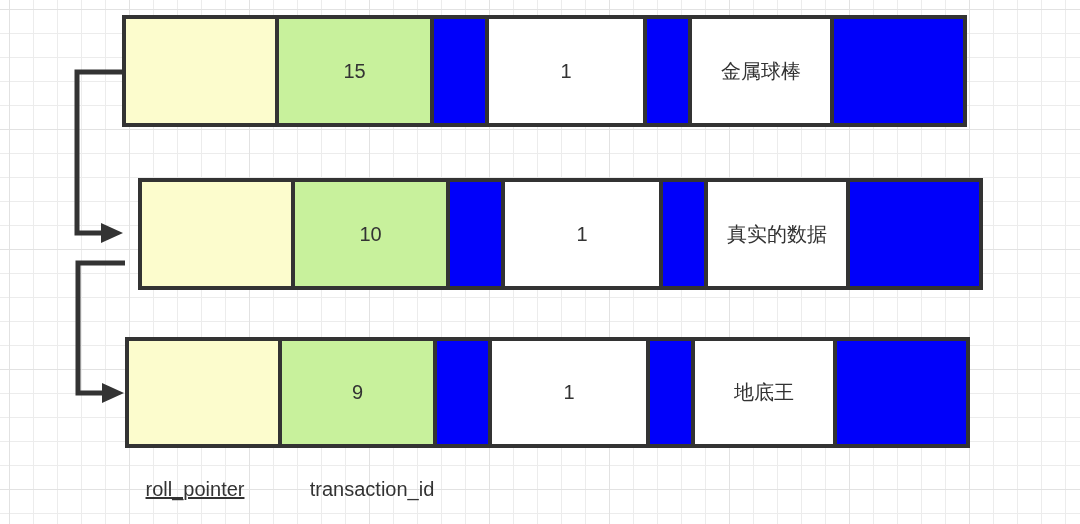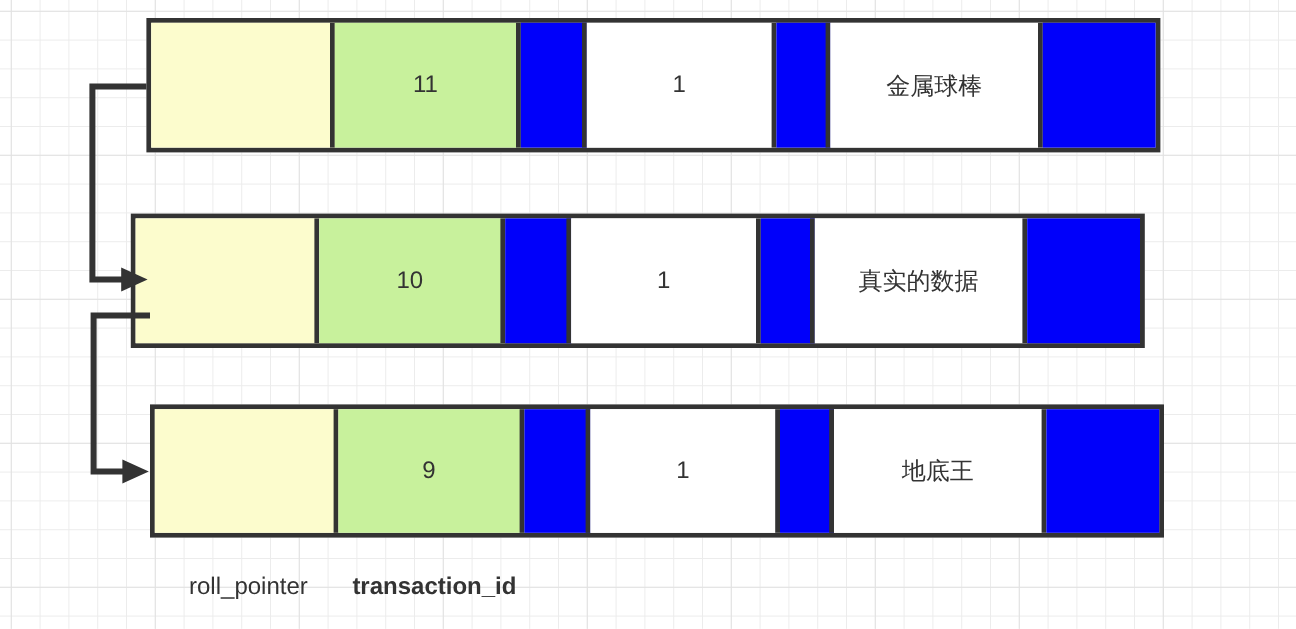--- a/index.html
+++ b/index.html
@@ -46,51 +46,51 @@
     justify-content: center;
     font-size: 20px;
     color: var(--text);
   }
   .seg:last-child { border-right: none; }
   .seg.c-yellow { background: var(--yellow); width: 153px; }
   .seg.c-green  { background: var(--green);  width: 155px; }
   .seg.c-blue-1 { background: var(--blue);   width: 55px;  }
   .seg.c-white-1{ background: #ffffff;       width: 158px; }
   .seg.c-blue-2 { background: var(--blue);   width: 45px;  }
-  .seg.c-white-2{ background: #ffffff;       width: 177px; }
+  .seg.c-white-2{ background: #ffffff;       width: 142px; }
   .seg.c-blue-3 { background: var(--blue);   flex: 1; }
   #row-0 { left: 122px; top: 15px;  }
-  #row-1 { left: 109px; top: 178px; }
+  #row-1 { left: 138px; top: 178px; }
   #row-2 { left: 125px; top: 337px; height: 111px; }
   .arrow-layer {
     position: absolute; inset: 0;
     width: 1080px; height: 524px;
     pointer-events: none;
   }
   .floor-label {
     position: absolute;
     top: 478px;
     transform: translateX(-50%);
     font-size: 20px;
     color: var(--text);
     white-space: nowrap;
   }
-  #label-roll-pointer   { left: 207px; }
-  #label-transaction-id { left: 362px; font-weight: bold; }
+  #label-roll-pointer   { left: 195px; text-decoration: underline; }
+  #label-transaction-id { left: 372px; }
   #label-real-data      { left: 691px; }
 </style>
 </head>
 <body>
 
 <div class="canvas">
 
   <div class="row" id="row-0">
     <div class="seg c-yellow"></div>
     <div class="seg c-green">
-      <span>11</span>
+      <span>15</span>
     </div>
     <div class="seg c-blue-1"></div>
     <div class="seg c-white-1">
       <span>1</span>
     </div>
     <div class="seg c-blue-2"></div>
     <div class="seg c-white-2">
       <span>金属球棒</span>
     </div>
     <div class="seg c-blue-3"></div>

